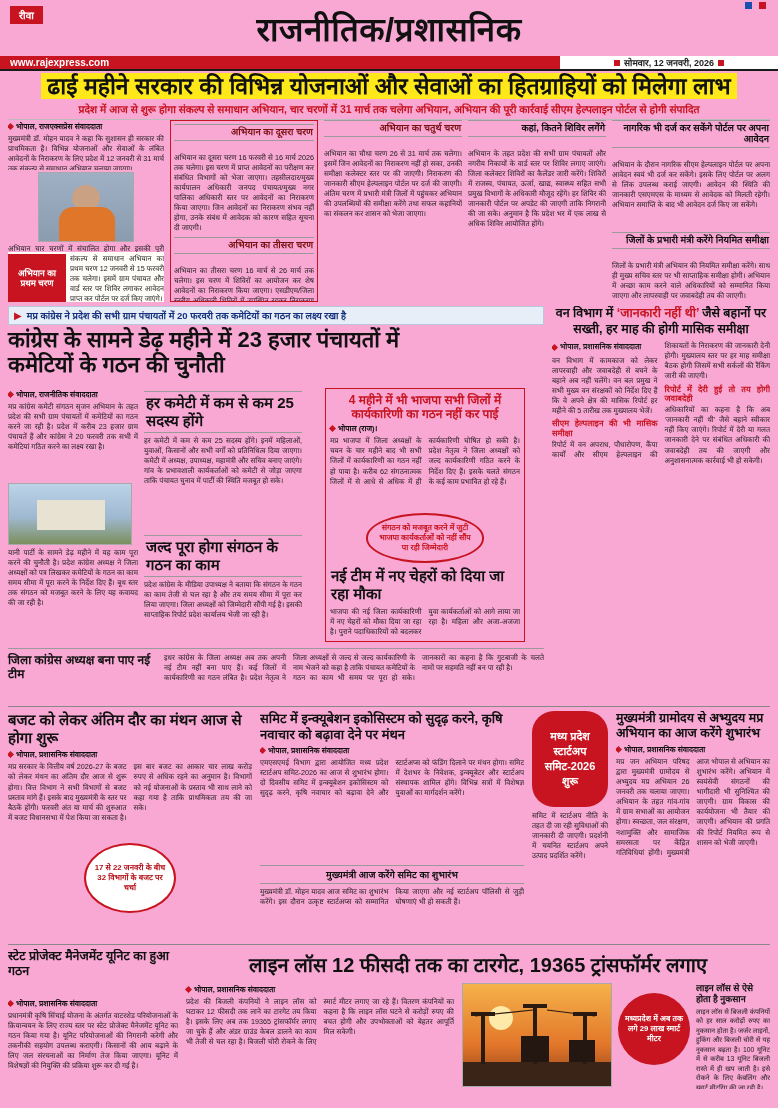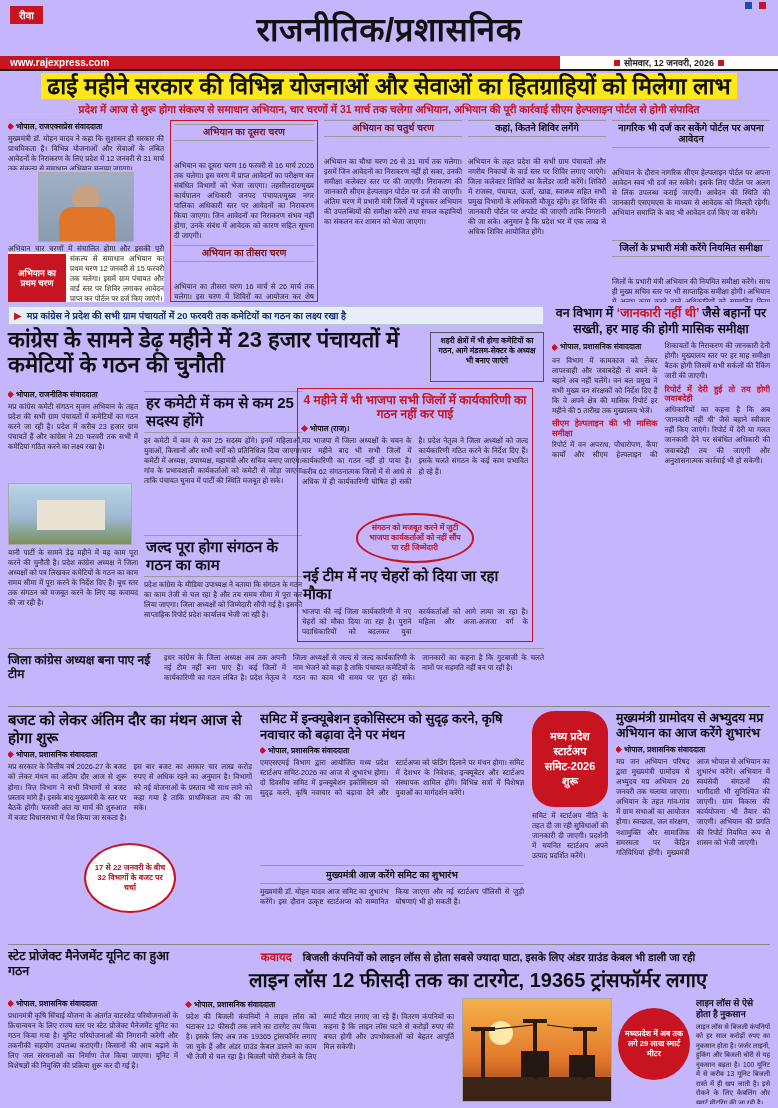--- a/index.html
+++ b/index.html
@@ -1,18 +1,18 @@
 <!DOCTYPE html>
 <html><head>
 <meta charset="utf-8">
 <style>
   * { margin:0; padding:0; box-sizing:border-box; }
   html,body { background:#d9d9d9; }
   body { font-family:"Liberation Sans","DejaVu Sans",sans-serif; color:#111; }
-  .page { position:relative; width:778px; height:1108px; margin:0 auto; background:#c4b5fd; overflow:hidden; }
+  .page { position:relative; width:778px; height:1108px; margin:0 auto; background:#f9a8d4; overflow:hidden; }
 
   
   .edition-badge { position:absolute; left:10px; top:6px; background:#c81420; color:#fff;
     font-size:10px; font-weight:bold; padding:2px 9px; }
   .masthead-title { position:absolute; left:0; right:0; top:6px; text-align:center;
     font-size:33px; font-weight:bold; letter-spacing:.5px; }
   .brand-box { position:absolute; right:8px; top:12px; width:142px; height:40px;
     background:#c81420; border:2px solid #7d0c12; color:#fff; display:flex;
     align-items:center; justify-content:center; font-size:20px; font-weight:bold; }
   .print-mark { position:absolute; width:7px; height:7px; top:2px; }
@@ -25,22 +25,22 @@
   .date-box { position:absolute; right:0; top:0; width:218px; height:13px; background:#fff;
     display:flex; align-items:center; justify-content:center; font-size:9px; font-weight:bold; color:#222; }
   .date-sq { display:inline-block; width:6px; height:6px; background:#c81420; margin:0 4px; }
 
   
   .body-text { font-size:7.2px; line-height:1.4; text-align:justify; color:#1b1b1b; overflow:hidden; }
   .cols-2 { column-count:2; column-gap:7px; }
   .cols-3 { column-count:3; column-gap:7px; }
   .byline { display:flex; align-items:center; gap:3px; font-size:7.6px; font-weight:bold; margin:1px 0 3px; }
   .pin { width:5px; height:5px; background:#c81420; transform:rotate(45deg); flex:0 0 auto; }
-  .col-head { font-size:9.5px; font-weight:bold; text-align:center; color:#7a1113; line-height:1.15;
-    border-top:1px solid #9a9a9a; border-bottom:1px solid #9a9a9a; padding:2px 1px; margin-bottom:20px; }
+  .col-head { font-size:9.5px; font-weight:bold; text-align:right; color:#7a1113; line-height:1.15;
+    border-top:1px solid #9a9a9a; border-bottom:1px solid #9a9a9a; padding:2px 1px; margin-bottom:12px; }
   .col-head.black { color:#111; }
   .photo { border:1px solid #a9a9a9; overflow:hidden; }
 
   
   .lead { position:absolute; left:8px; top:74px; width:762px; height:228px; }
   .lead-headline { text-align:center; font-size:23px; font-weight:bold; line-height:1.1; }
   .hl-yellow { background:#ffe81a; padding:0 6px; }
   .lead-deck { margin-top:3px; text-align:center; color:#c81420; font-size:10.5px; font-weight:bold;
     border-bottom:1px solid #bbb; padding-bottom:3px; }
   .lead-cols { position:absolute; left:0; right:0; top:46px; bottom:0; }
@@ -72,21 +72,21 @@
     padding:3px; font-size:7.6px; font-weight:bold; text-align:center; line-height:1.3; overflow:hidden; }
   .congress-cols { position:absolute; left:0; top:82px; width:536px; height:254px; }
   .cg { position:absolute; top:0; height:100%; overflow:hidden; }
   .cgA { left:0; width:130px; }
   .pcc-photo { width:124px; height:62px; margin:3px 0;
     background:linear-gradient(180deg,#bcd3e8 0%,#9fb9d2 55%,#7c8f5d 100%); position:relative; }
   .pcc-photo::before { content:""; position:absolute; left:28px; top:16px; width:68px; height:30px; background:#e8e2d2; }
   .cgB { left:136px; width:158px; }
   .sub-head { font-size:15px; font-weight:bold; text-align:left; line-height:1.2;
     border-top:1px solid #9a9a9a; border-bottom:1px solid #9a9a9a; padding:2px; margin:3px 0; }
-  .bjp-box { left:289px; width:236px; border:1.5px solid #c81420; padding:4px; }
+  .bjp-box { left:317px; width:200px; border:1.5px solid #c81420; padding:4px; }
   .bjp-head { color:#c81420; font-size:12px; font-weight:bold; text-align:center; line-height:1.18; margin-bottom:2px; }
   .oval { width:118px; margin:3px auto; border:2px solid #c81420; border-radius:50%;
     color:#c81420; font-size:7.8px; font-weight:bold; text-align:center; padding:8px 8px; line-height:1.25; }
   .congress-band { position:absolute; left:0; bottom:0; width:536px; height:54px;
     border-top:1px solid #9a9a9a; padding-top:4px; display:flex; gap:8px; }
   .band-title { width:148px; font-size:12px; font-weight:bold; line-height:1.2; }
   .band-body { flex:1; height:100%; }
 
   
   .forest { position:absolute; left:552px; top:306px; width:218px; height:396px; overflow:hidden; }
@@ -199,21 +199,20 @@
       </div>
     </div>
   </section>
 
   <section class="congress">
     <div class="kicker">
       <span class="arrow-glyph">▶</span>
       <span>मप्र कांग्रेस ने प्रदेश की सभी ग्राम पंचायतों में 20 फरवरी तक कमेटियों का गठन का लक्ष्य रखा है</span>
     </div>
     <h2 class="congress-headline">कांग्रेस के सामने डेढ़ महीने में 23 हजार पंचायतों में कमेटियों के गठन की चुनौती</h2>
-    <div class="note-box">शहरी क्षेत्रों में भी होगा कमेटियों का गठन, आगे मंडलम-सेक्टर के अध्यक्ष भी बनाए जाएंगे</div>
 
     <div class="congress-cols">
       <div class="cg cgA">
         <div class="byline">
           <span class="pin"></span>
           <span>भोपाल, राजनीतिक संवाददाता</span>
         </div>
         <div class="body-text" style="height:78px;">मप्र कांग्रेस कमेटी संगठन सृजन अभियान के तहत प्रदेश की सभी ग्राम पंचायतों में कमेटियों का गठन करने जा रही है। प्रदेश में करीब 23 हजार ग्राम पंचायतें हैं और कांग्रेस ने 20 फरवरी तक सभी में कमेटियां गठित करने का लक्ष्य रखा है।</div>
         <div class="photo pcc-photo"></div>
         <div class="body-text" style="height:92px;">यानी पार्टी के सामने डेढ़ महीने में यह काम पूरा करने की चुनौती है। प्रदेश कांग्रेस अध्यक्ष ने जिला अध्यक्षों को पत्र लिखकर कमेटियों के गठन का काम समय सीमा में पूरा करने के निर्देश दिए हैं। बूथ स्तर तक संगठन को मजबूत करने के लिए यह कवायद की जा रही है।</div>
@@ -305,24 +304,20 @@
     <div class="spmu">
       <h3 class="spmu-head">स्टेट प्रोजेक्ट मैनेजमेंट यूनिट का हुआ गठन</h3>
       <div class="byline">
         <span class="pin"></span>
         <span>भोपाल, प्रशासनिक संवाददाता</span>
       </div>
       <div class="body-text" style="height:106px;">प्रधानमंत्री कृषि सिंचाई योजना के अंतर्गत वाटरशेड परियोजनाओं के क्रियान्वयन के लिए राज्य स्तर पर स्टेट प्रोजेक्ट मैनेजमेंट यूनिट का गठन किया गया है। यूनिट परियोजनाओं की निगरानी करेगी और तकनीकी सहयोग उपलब्ध कराएगी। किसानों की आय बढ़ाने के लिए जल संरचनाओं का निर्माण तेज किया जाएगा। यूनिट में विशेषज्ञों की नियुक्ति की प्रक्रिया शुरू कर दी गई है।</div>
     </div>
 
     <div class="power">
-      <div class="power-kicker-row">
-        <span class="kicker-label">कवायद</span>
-        <span>बिजली कंपनियों को लाइन लॉस से होता सबसे ज्यादा घाटा, इसके लिए अंडर ग्राउंड केबल भी डाली जा रही</span>
-      </div>
       <h2 class="power-headline">लाइन लॉस 12 फीसदी तक का टारगेट, 19365 ट्रांसफॉर्मर लगाए</h2>
 
       <div class="power-content">
         <div class="power-body">
           <div class="byline">
             <span class="pin"></span>
             <span>भोपाल, प्रशासनिक संवाददाता</span>
           </div>
           <div class="body-text cols-2" style="height:92px;">प्रदेश की बिजली कंपनियों ने लाइन लॉस को घटाकर 12 फीसदी तक लाने का टारगेट तय किया है। इसके लिए अब तक 19365 ट्रांसफॉर्मर लगाए जा चुके हैं और अंडर ग्राउंड केबल डालने का काम भी तेजी से चल रहा है। बिजली चोरी रोकने के लिए स्मार्ट मीटर लगाए जा रहे हैं। वितरण कंपनियों का कहना है कि लाइन लॉस घटने से करोड़ों रुपए की बचत होगी और उपभोक्ताओं को बेहतर आपूर्ति मिल सकेगी।</div>
         </div>

